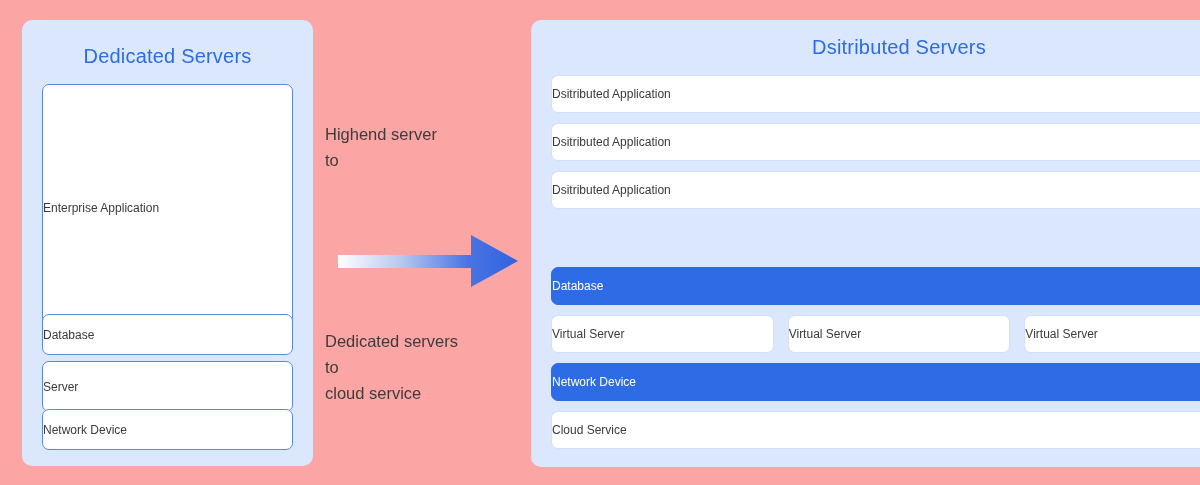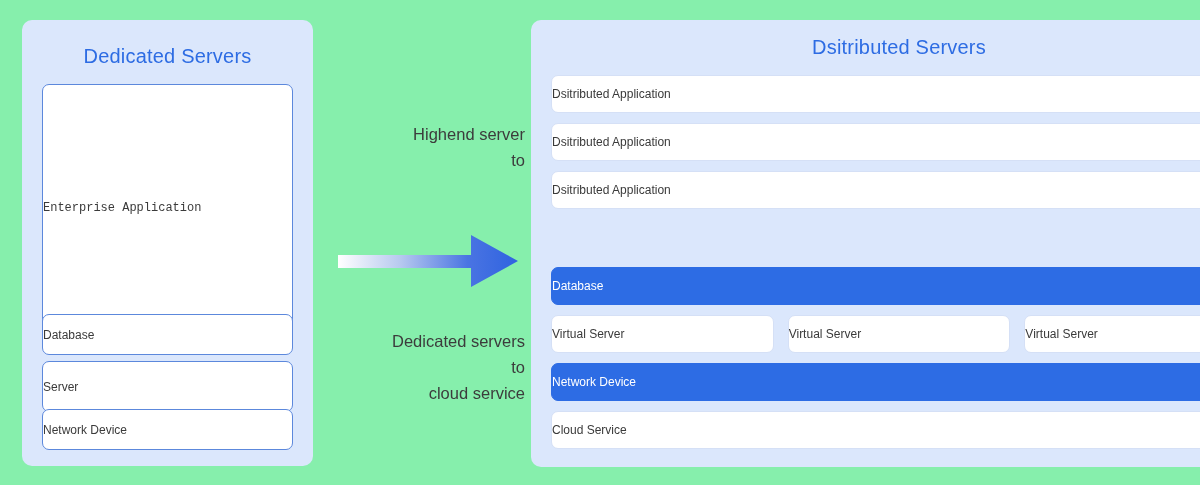--- a/index.html
+++ b/index.html
@@ -5,21 +5,21 @@
   html, body {
     margin: 0;
     padding: 0;
     background: #ffffff;
     font-family: "Liberation Sans", "DejaVu Sans", sans-serif;
   }
   .canvas {
     position: relative;
     width: 1200px;
     height: 485px;
-    background: #86efac;
+    background: #fca5a5;
     overflow: hidden;
   }
   .panel {
     position: absolute;
     background: #dbe7fc;
     border-radius: 10px;
   }
   .panel-left {
     left: 22px; top: 20px;
     width: 291px; height: 446px;
@@ -50,21 +50,21 @@
     color: #3a3a3a;
     font-size: 12px;
     box-sizing: border-box;
     text-align: center;
   }
   
   .panel-left .box {
     left: 20px; right: 20px;
     border: 1.5px solid #5c88dc;
   }
-  .box-enterprise { top: 64px; height: 247px; font-family: Liberation Mono, monospace; }
+  .box-enterprise { top: 64px; height: 247px; }
   .box-l-database { top: 294px; height: 41px; }
   .box-l-server   { top: 341px; height: 51px; }
   .box-l-network  { top: 389px; height: 41px; }
 
   
   .rp-row {
     position: absolute;
     left: 20px; right: 20px;
     height: 38px;
     display: flex;
@@ -87,21 +87,21 @@
   .rp-row-4 { top: 199px; }
   .rp-row-5 { top: 247px; }
   .rp-row-6 { top: 295px; }
   .rp-row-7 { top: 343px; }
   .rp-row-8 { top: 391px; }
 
   .caption {
     position: absolute;
     left: 325px;
     width: 200px;
-    text-align: right;
+    text-align: left;
     color: #3c3c3c;
     font-size: 16.5px;
     line-height: 26px;
   }
   .caption span { display: block; }
   .caption-top { top: 121px; }
   .caption-bottom { top: 328px; }
 
   .arrow-wrap {
     position: absolute;

